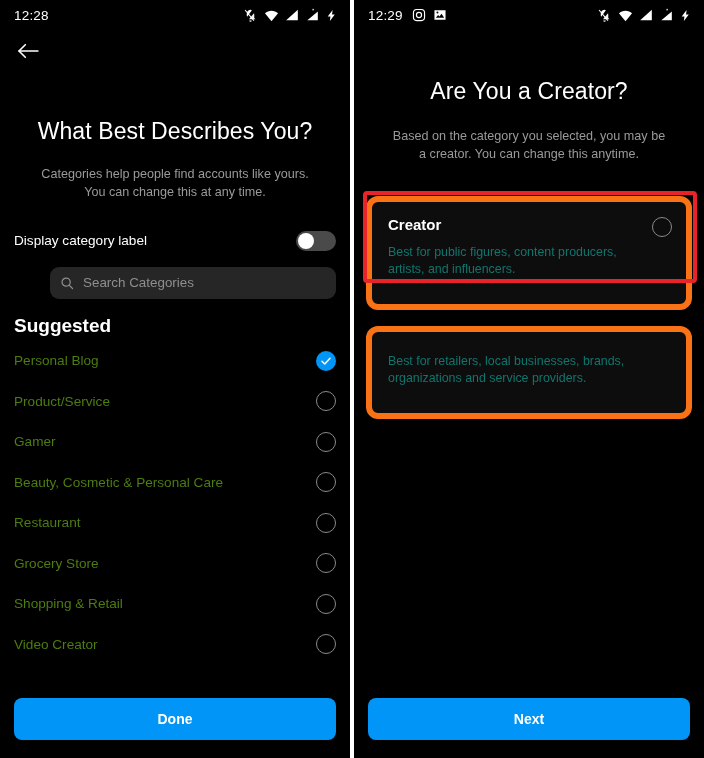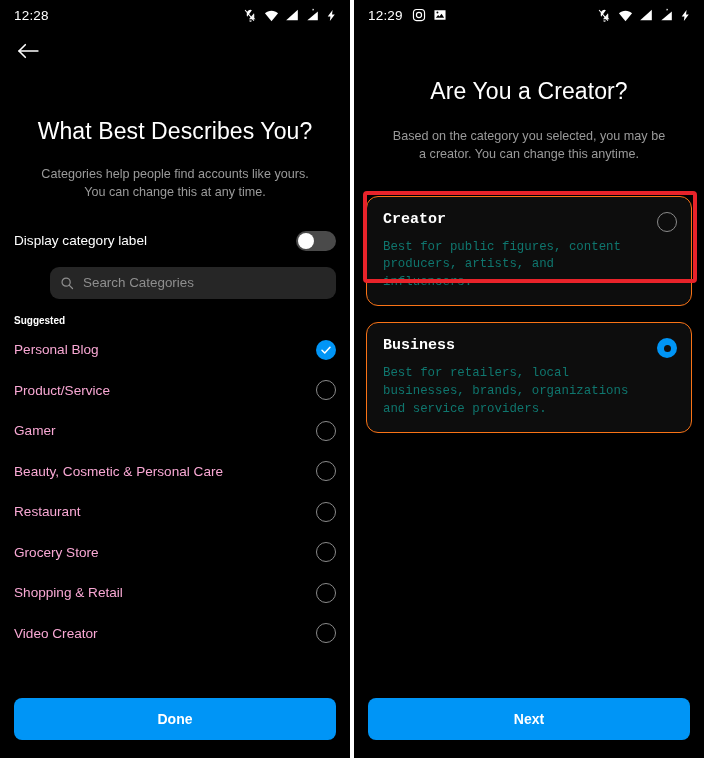--- a/index.html
+++ b/index.html
@@ -88,30 +88,30 @@
     height: 32px; border-radius: 9px;
     background: #262626;
     display: flex; align-items: center;
     padding: 0 10px; gap: 9px;
     cursor: text;
   }
   .search-ph { color: #8e8e8e; font-size: 13.4px; }
 
   
   .section-head {
-    color: #ffffff; font-size: 10px; font-weight: 700;
+    color: #ffffff; font-size: 19px; font-weight: 700;
     padding: 16px 14px 4px 14px;
   }
   .cat-list { overflow: hidden; }
   .cat-row {
     display: flex; align-items: center; justify-content: space-between;
     height: 40.5px; padding: 0 14px;
     cursor: pointer;
   }
-  .cat-label { color: #f9a8d4; font-size: 13.6px; }
+  .cat-label { color: #4d7c0f; font-size: 13.6px; }
   .radio {
     width: 20px; height: 20px; border-radius: 50%;
     border: 1.6px solid #8a8a8a; flex: 0 0 auto;
   }
   .radio.checked {
     border: none;
     background: #0095f6;
     display: flex; align-items: center; justify-content: center;
   }
 
@@ -127,25 +127,24 @@
     display: flex; align-items: center; justify-content: center;
     font-size: 14px; font-weight: 700; cursor: pointer;
     border: none; width: 100%;
   }
 
   
   .cards { padding: 0 12px; }
   .card {
     position: relative;
     background: #0d0d0d;
-    border: 1px solid #f97316;
+    border: 6px solid #f97316;
     border-radius: 12px;
-    padding: 14px 14px 14px 16px;
+    padding: 14px 14px 25px 16px;
     margin-bottom: 16px;
-    font-family: Liberation Mono, monospace;
   }
   .card-head { display: flex; align-items: flex-start; justify-content: space-between; }
   .card-title { color: #ffffff; font-size: 15px; font-weight: 700; }
   .card-desc { color: #0f766e; font-size: 12.4px; line-height: 1.42; margin-top: 7px; padding-right: 28px; }
   .radio-lg { width: 20px; height: 20px; border-radius: 50%; border: 1.6px solid #8a8a8a; flex: 0 0 auto; margin-top: 1px; }
   .radio-lg.selected {
     border: none; background: #0095f6;
     display: flex; align-items: center; justify-content: center;
   }
   .radio-lg.selected .dot { width: 7px; height: 7px; border-radius: 50%; background: #101010; }
@@ -328,26 +327,20 @@
 
       <div class="card">
         <div class="card-head">
           <span class="card-title">Creator</span>
           <span class="radio-lg"></span>
         </div>
         <div class="card-desc">Best for public figures, content producers, artists, and influencers.</div>
       </div>
 
       <div class="card">
-        <div class="card-head">
-          <span class="card-title">Business</span>
-          <span class="radio-lg selected">
-            <span class="dot"></span>
-          </span>
-        </div>
         <div class="card-desc">Best for retailers, local businesses, brands, organizations and service providers.</div>
       </div>
 
     </div>
 
     <div class="highlight-box" style="left:9px; top:191px; width:334px; height:92px;"></div>
 
     <div class="cta-wrap">
       <button class="cta-btn">Next</button>
     </div>

